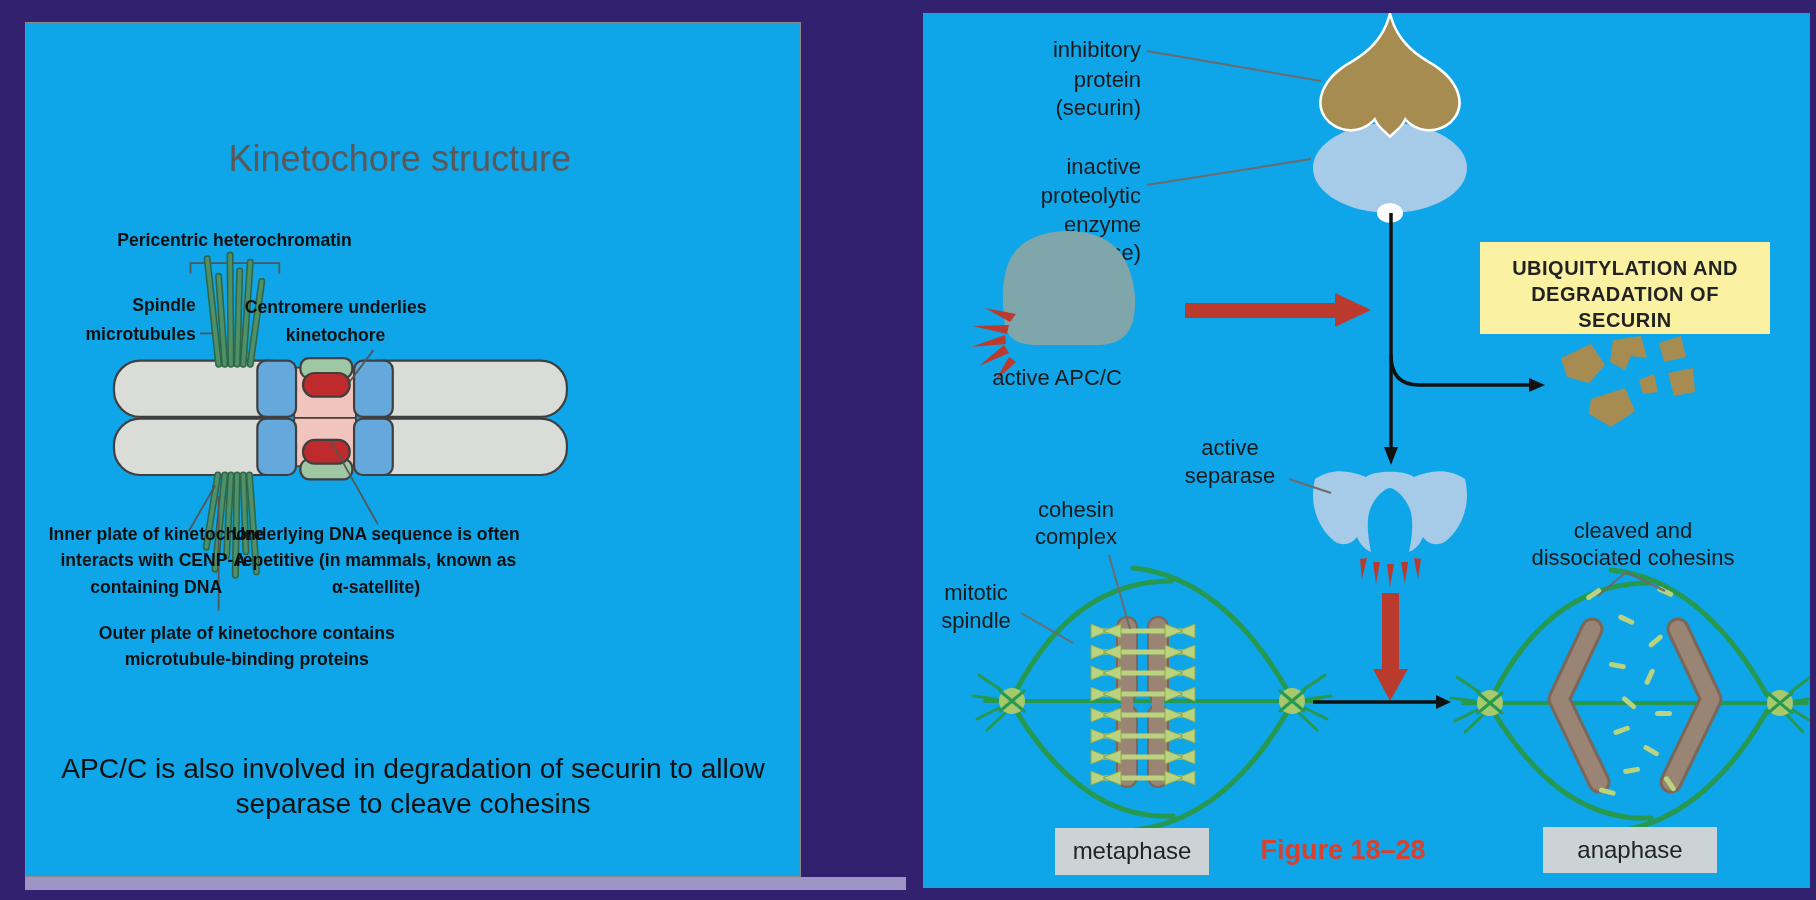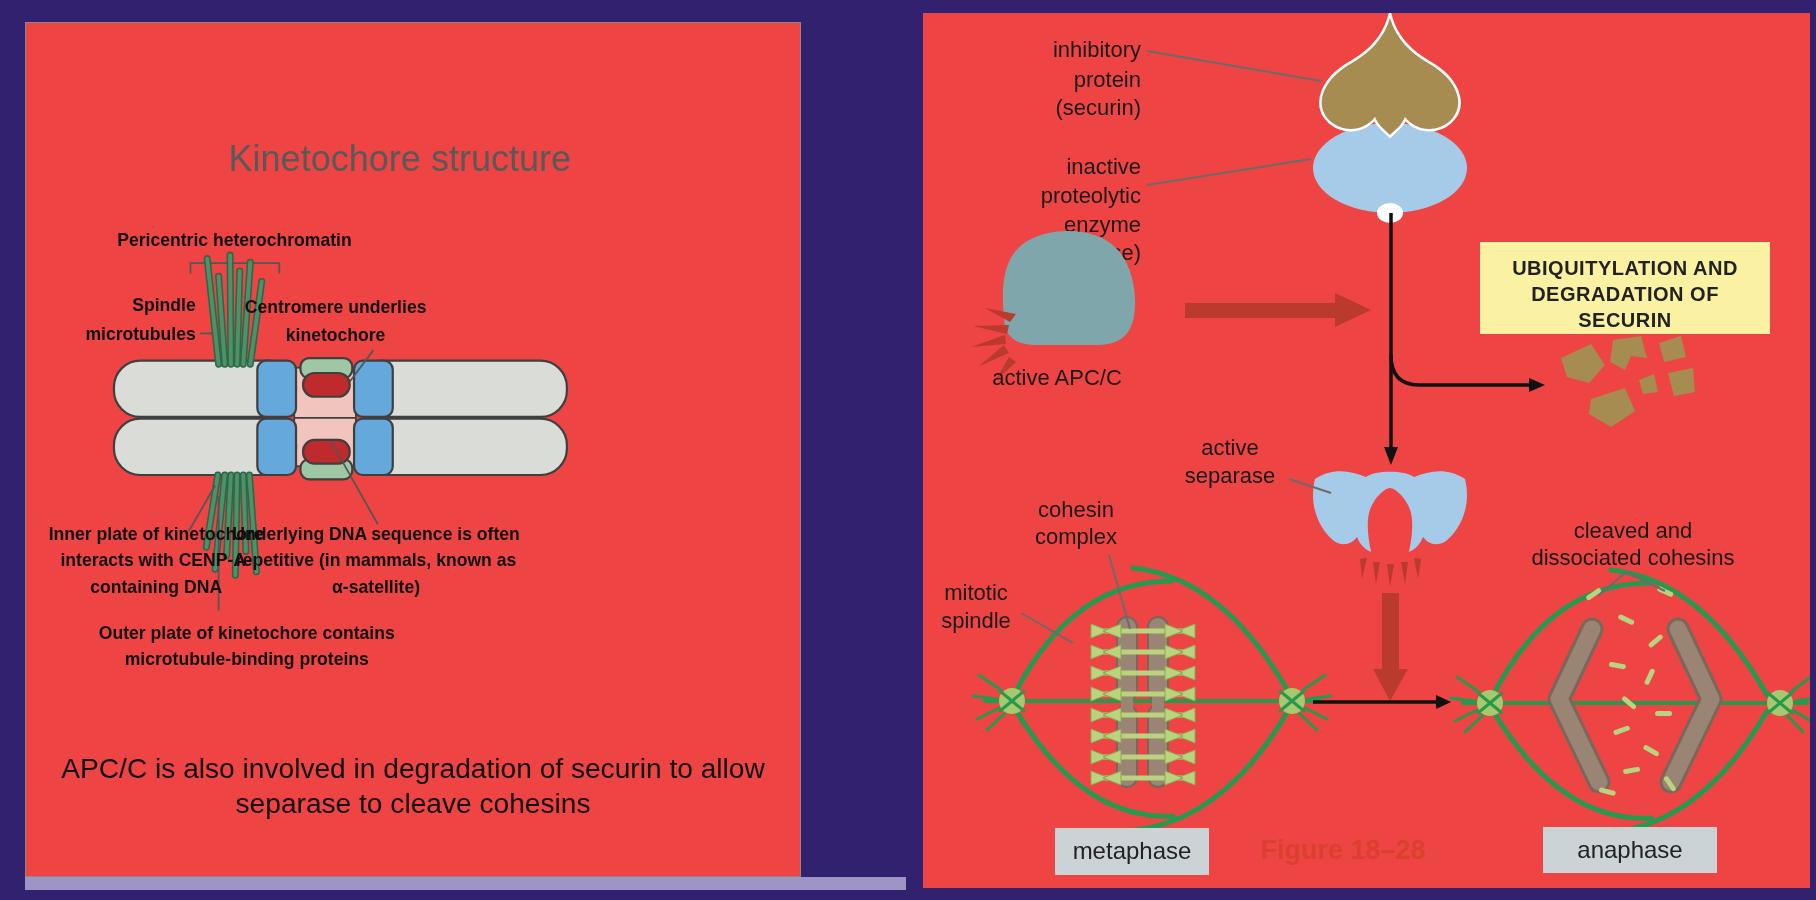--- a/index.html
+++ b/index.html
@@ -1,18 +1,18 @@
 <!DOCTYPE html>
 <html><head>
 <meta charset="utf-8">
 <style>
   html,body{margin:0;padding:0;background:#32216e;}
   .stage{position:relative;width:1816px;height:900px;background:#32216e;overflow:hidden;
          font-family:"Liberation Sans", sans-serif;}
-  .panel{position:absolute;background:#ef4444;}
+  .panel{position:absolute;background:#0ea5e9;}
   .left-panel{left:25px;top:22px;width:776px;height:855px;border:1px solid #8a8a8a;box-sizing:border-box;}
   .left-footer{position:absolute;left:25px;top:877px;width:881px;height:13px;background:#9c95c6;}
   .right-panel{left:923px;top:13px;width:887px;height:875px;}
   svg{display:block;width:100%;height:100%;}
   svg text{font-family:"Liberation Sans", sans-serif;}
 
   
   .title{font-size:41px;fill:#595959;text-anchor:middle;}
   .blbl{font-size:20px;font-weight:bold;fill:#101010;}
   .mid{text-anchor:middle;}

